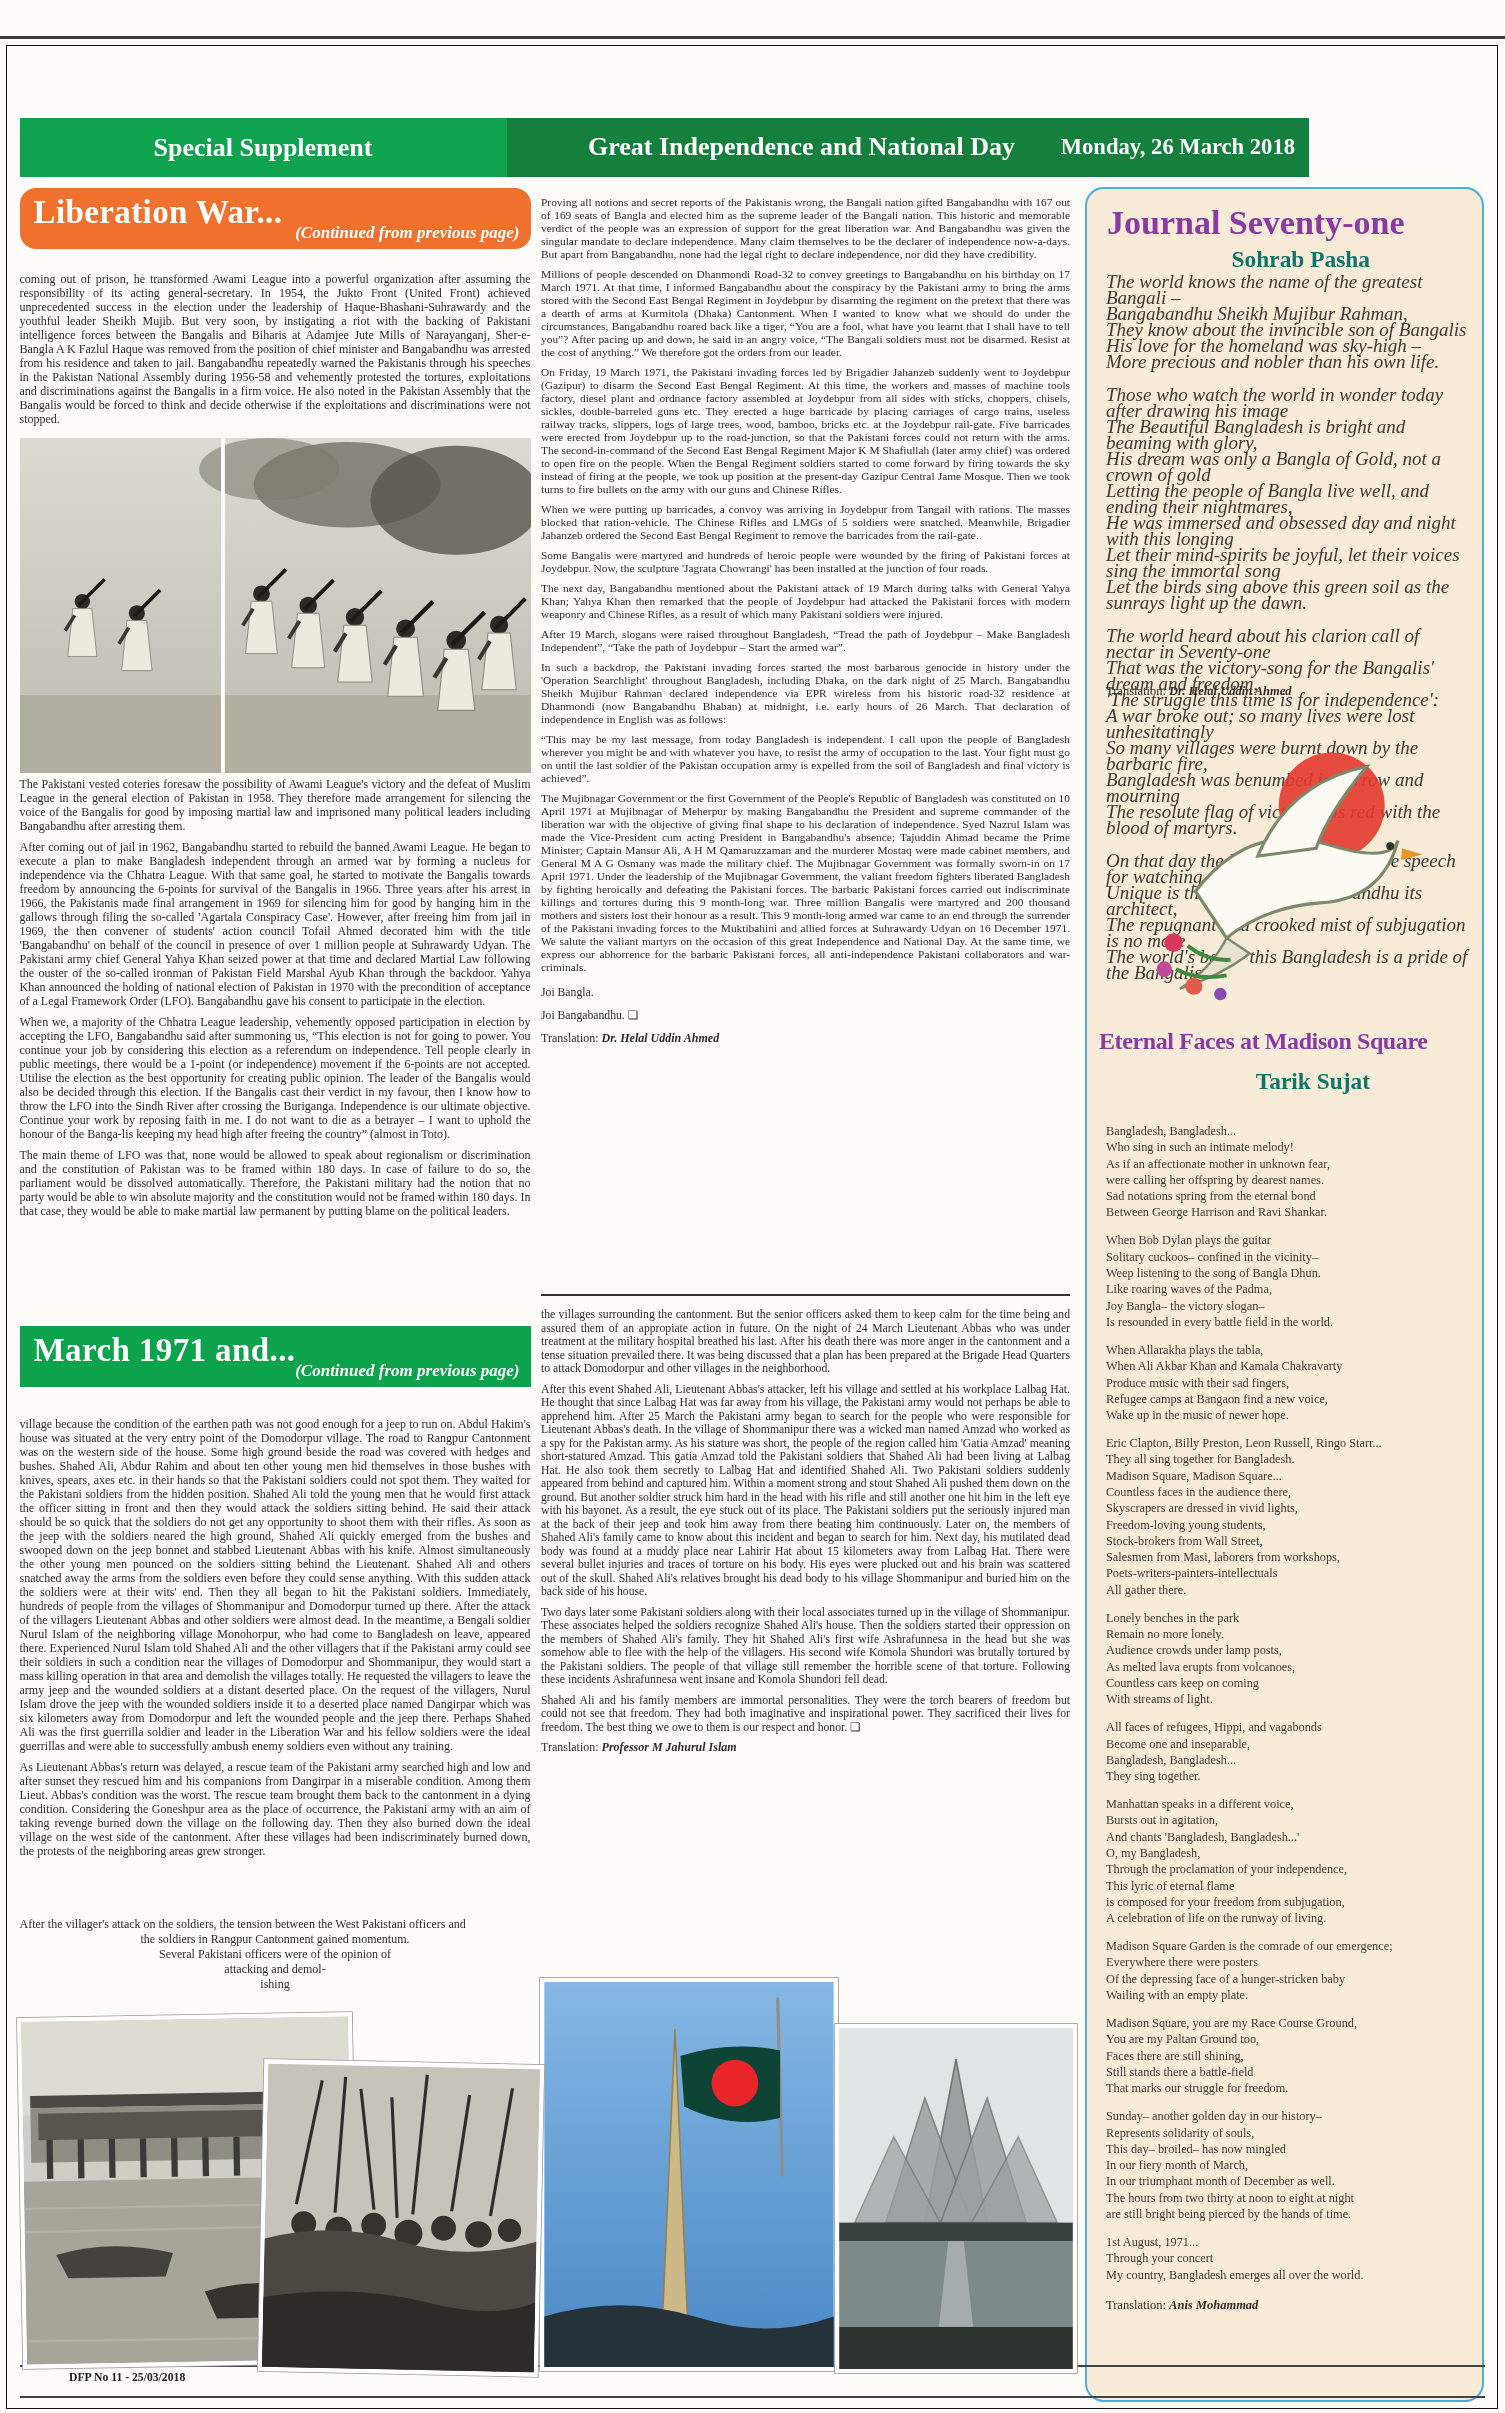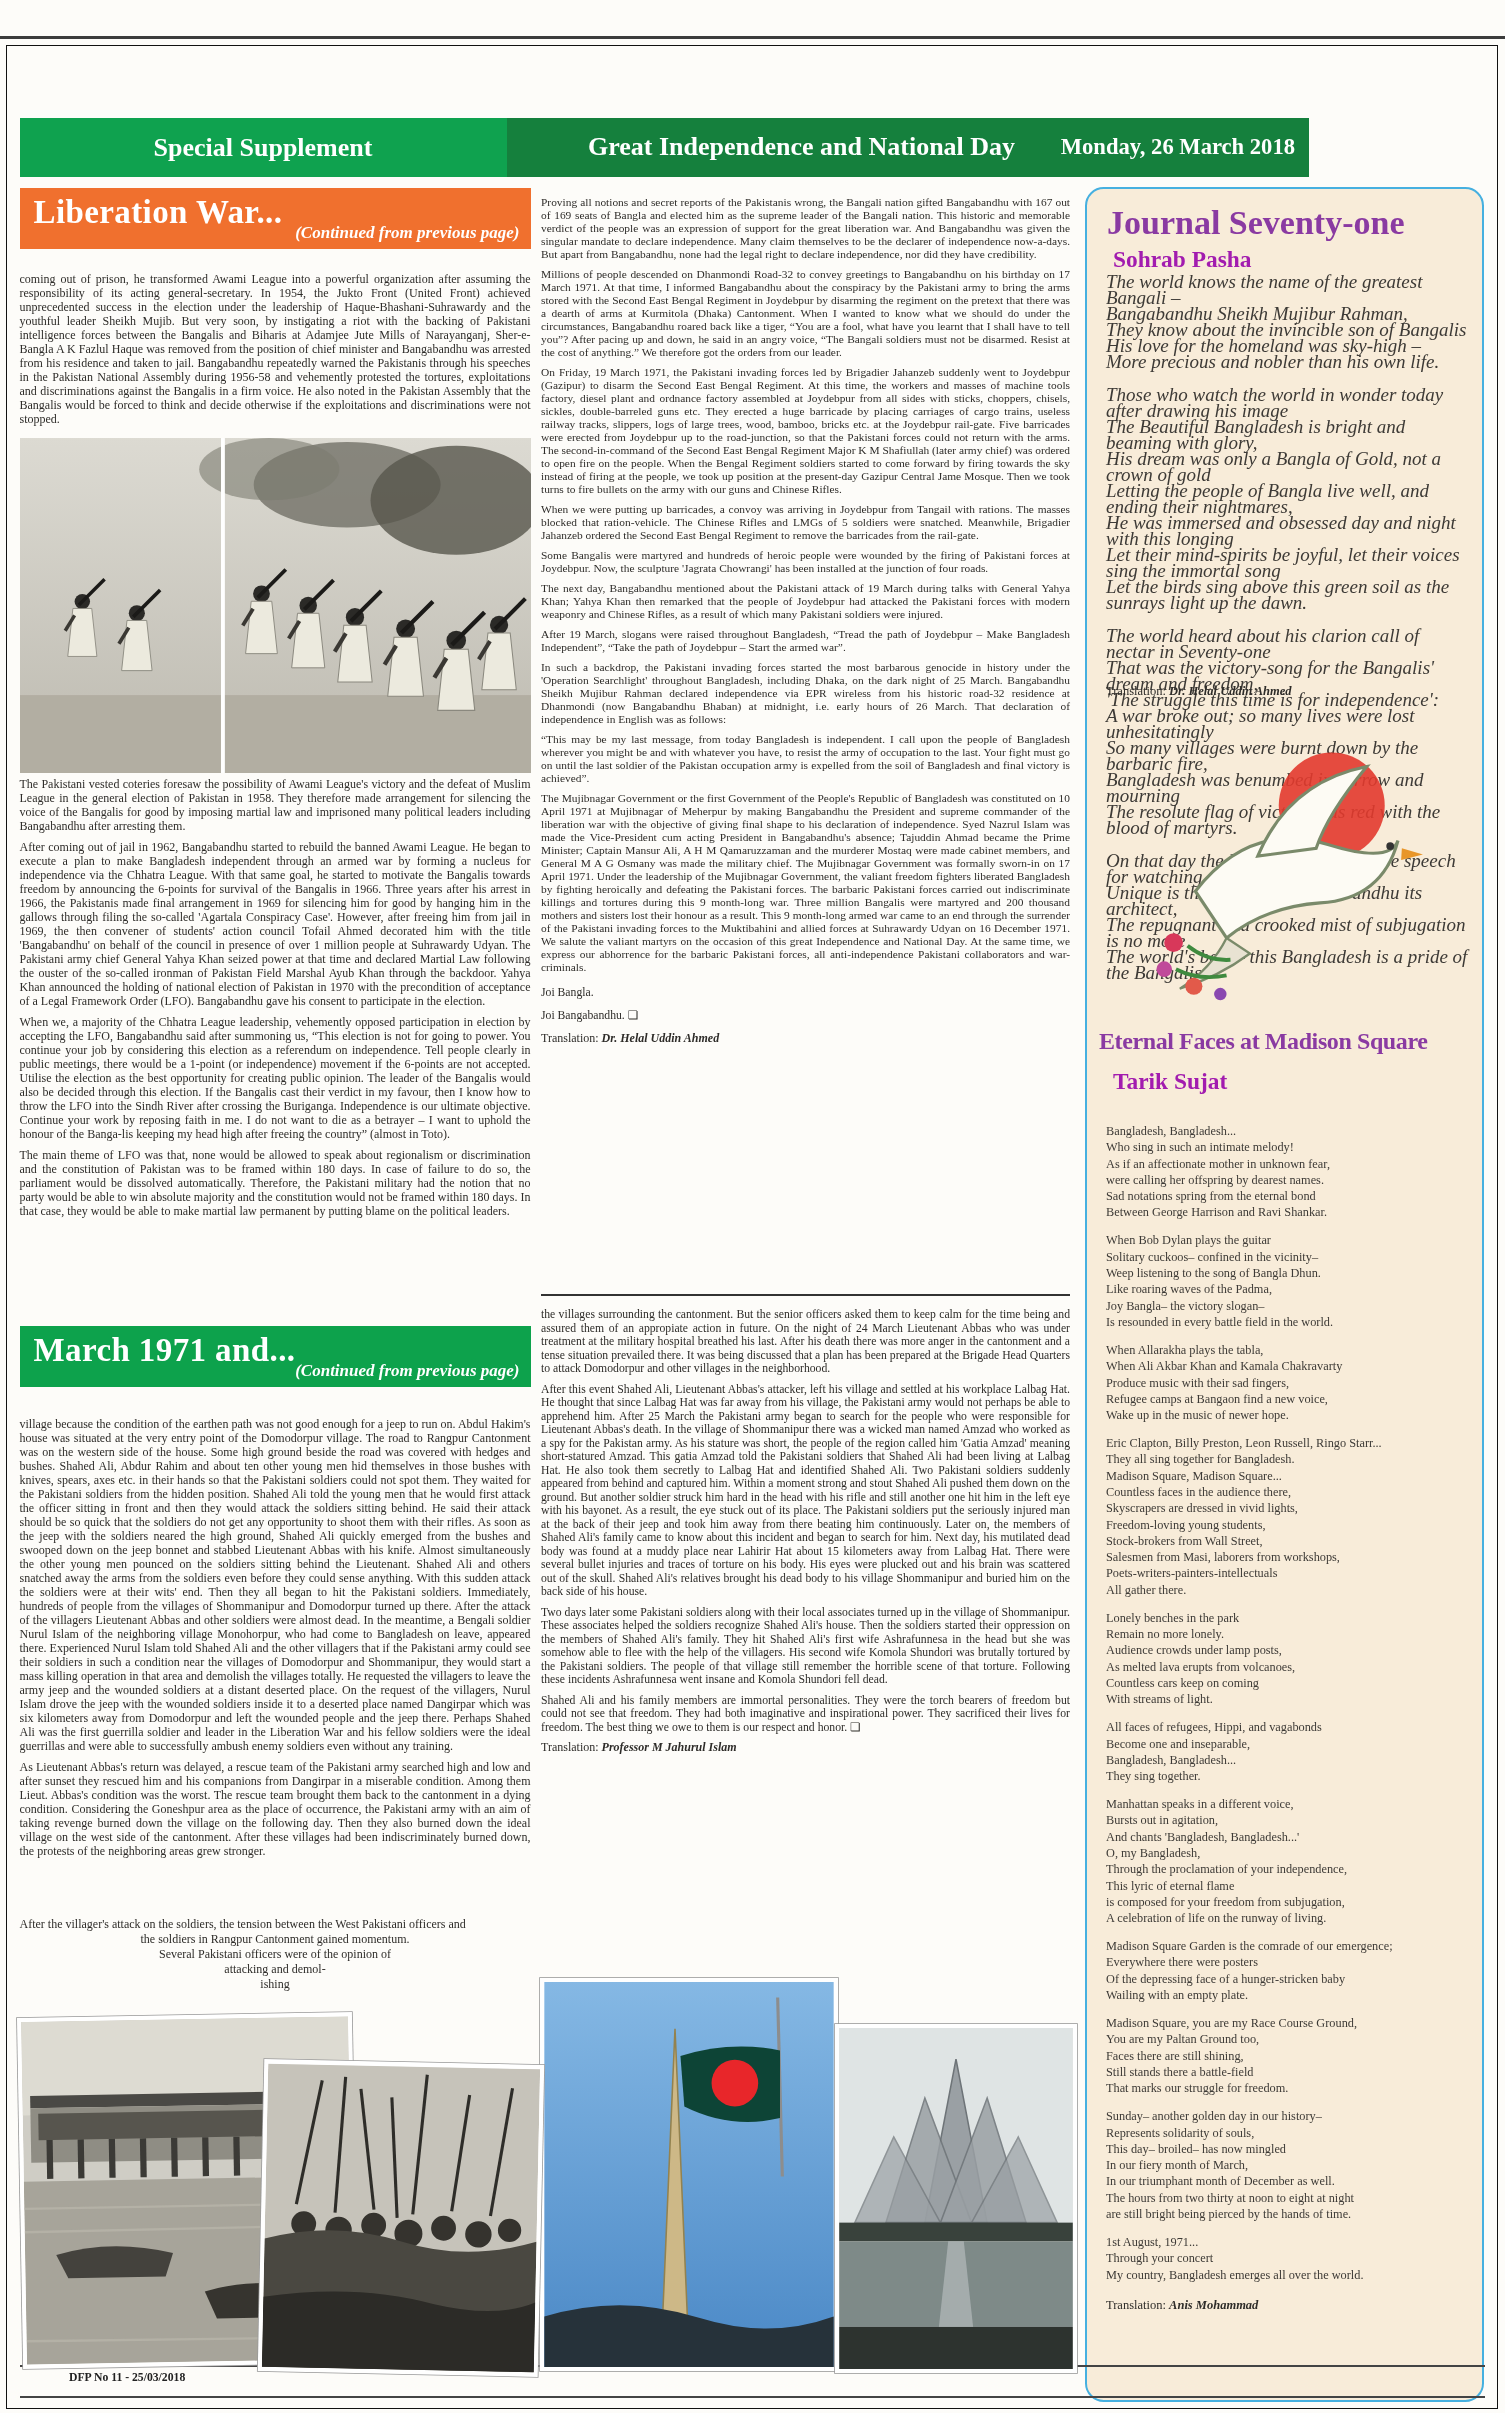--- a/index.html
+++ b/index.html
@@ -47,21 +47,21 @@
   .wl0{width:100%;text-align:justify !important;}
   .wl1{width:72%;}
   .wl2{width:56%;}
   .wl3{width:30%;}
   .wl4{width:14%;}
   
   .cream-box{left:1085px;top:187px;width:399px;height:2215px;background:#f8ecd9;border:2.3px solid #46b0e0;border-radius:18.7px;box-sizing:border-box;}
   .poem-title{color:#8a3aa2;font-weight:700;white-space:nowrap;}
   .pt1{left:1107px;top:204px;font-size:34px;}
   .pt2{left:1099px;top:1028px;font-size:24px;letter-spacing:-0.4px;}
-  .poem-author{font-weight:700;color:#a21caf;text-align:left;}
+  .poem-author{font-weight:700;color:#0f766e;text-align:right;}
   .pa1{left:1113px;top:246px;width:257px;font-size:23.4px;}
   .pa2{left:1113px;top:1068px;width:257px;font-size:23.4px;}
   .stanza{white-space:pre-line;color:#3d3a36;}
   .poem1{left:1106px;top:274px;width:366px;font-size:19px;line-height:16px;font-style:italic;}
   .poem1 .stanza{margin-bottom:17px;}
   .poem2{left:1106px;top:1123px;width:366px;font-size:12.3px;line-height:16.3px;}
   .poem2 .stanza{margin-bottom:11.7px;}
   .poem-trans{font-size:12.5px;color:#2e2c29;}
   .ptr1{left:1106px;top:684px;}
   .ptr2{left:1106px;top:2298px;}
@@ -81,21 +81,21 @@
   <div class="abs page-box"></div>
 
   <div class="abs green-box">
     <span>Special Supplement</span>
   </div>
   <div class="abs red-box">
     <div class="abs red-title">Great Independence and National Day</div>
     <div class="abs red-date">Monday, 26 March 2018</div>
   </div>
 
-  <div class="abs sec-banner orange" style="top:188px;">
+  <div class="abs sec-banner orange" style="top:188px;border-radius:16px;">
     <div class="hl">Liberation War...</div>
     <div class="cont">(Continued from previous page)</div>
   </div>
   <div class="abs col-left bt sz-left" style="top:272px;">
     <p>coming out of prison, he transformed Awami League into a powerful organization after assuming the responsibility of its acting general-secretary. In 1954, the Jukto Front (United Front) achieved unprecedented success in the election under the leadership of Haque-Bhashani-Suhrawardy and the youthful leader Sheikh Mujib. But very soon, by instigating a riot with the backing of Pakistani intelligence forces between the Bangalis and Biharis at Adamjee Jute Mills of Narayanganj, Sher-e-Bangla A K Fazlul Haque was removed from the position of chief minister and Bangabandhu was arrested from his residence and taken to jail. Bangabandhu repeatedly warned the Pakistanis through his speeches in the Pakistan National Assembly during 1956-58 and vehemently protested the tortures, exploitations and discriminations against the Bangalis in a firm voice. He also noted in the Pakistan Assembly that the Bangalis would be forced to think and decide otherwise if the exploitations and discriminations were not stopped.</p>
   </div>
 
   <div class="abs" style="left:19.5px;top:438px;">
     <svg class="photo" width="511" height="335" viewBox="0 0 656 430">
       <defs>

